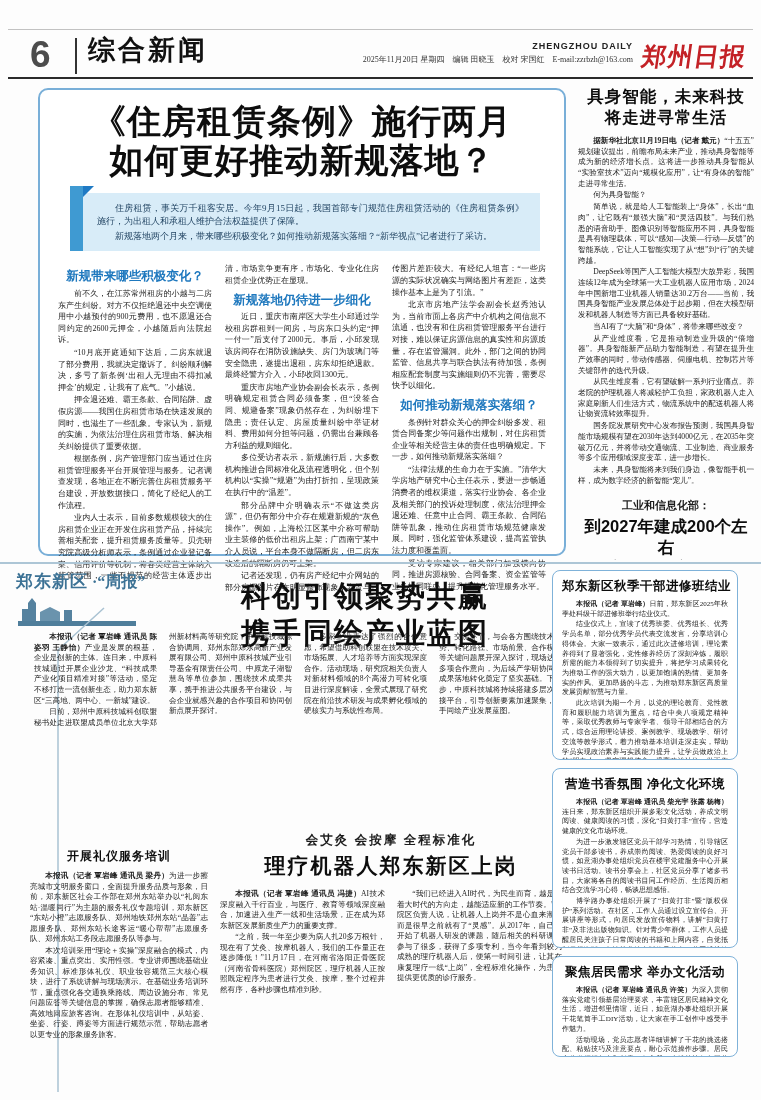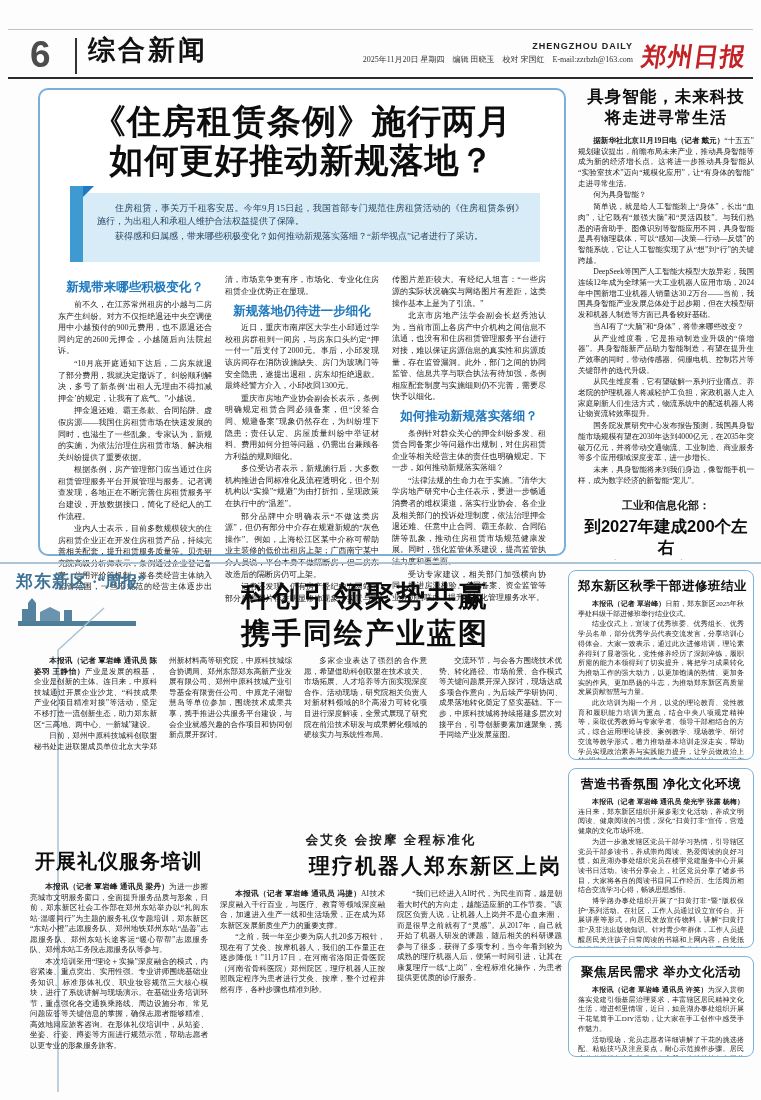--- a/index.html
+++ b/index.html
@@ -21,21 +21,21 @@
                font-size:25px;font-weight:bold;color:#c32126;transform:skewX(-8deg);
                font-family:"Liberation Sans","DejaVu Sans",sans-serif;letter-spacing:1px;}
   .head-rule{position:absolute;left:8px;right:8px;top:77px;height:2px;background:#2b2b2b;}
 
   
   .lead-box{position:absolute;left:38px;top:88px;width:528px;height:468px;box-sizing:border-box;
             border:2px solid #79afd8;border-radius:10px;background:#fff;padding:8px 10px;}
   .lead-headline{text-align:center;font-size:34px;line-height:1.16;font-weight:800;color:#0d0d0d;
                  font-family:"Liberation Sans","DejaVu Sans",sans-serif;letter-spacing:1px;margin-top:4px;}
   .lead-intro{position:relative;margin:12px 14px 10px 20px;background:#d8ecf8;color:#1c3f5e;
-              padding:9px 16px 18px 27px;font-size:9px;line-height:13.5px;text-align:justify;}
+              padding:9px 16px 7px 27px;font-size:9px;line-height:13.5px;text-align:justify;}
   .lead-intro::before{content:'';position:absolute;left:0;top:-7px;bottom:0;width:13px;background:#3f9ad2;}
   .lead-intro::after{content:'';position:absolute;left:13px;top:-7px;width:0;height:0;
                      border-top:11px solid #1f7ac4;border-right:11px solid transparent;}
   .lead-body{margin:12px 8px;column-count:3;column-gap:13px;font-size:8px;line-height:11.6px;
              text-align:justify;height:332px;overflow:hidden;}
 
   .art-p{text-indent:2em;margin:0 0 1px 0;}
   .art-p b{font-weight:bold;}
   .art-h{font-family:"Liberation Sans","DejaVu Sans",sans-serif;font-weight:bold;color:#1e78be;
          text-align:center;text-indent:0;font-size:12.5px;margin:8px 0 5px 0;}
@@ -58,40 +58,40 @@
   .zhoubao-title{font-family:"Liberation Sans","DejaVu Sans",sans-serif;font-weight:bold;
                  color:#3c7295;font-size:17px;letter-spacing:1px;}
   .zhoubao-sub{font-size:16px;font-weight:bold;color:#3c7295;}
   .zhoubao-skyline{margin-top:2px;}
   .deco-line{position:absolute;left:0;top:600px;pointer-events:none;}
 
   
   .kc-headline{position:absolute;left:170px;top:578px;width:390px;text-align:center;
                font-family:"Liberation Sans","DejaVu Sans",sans-serif;font-weight:800;color:#0d0d0d;
                font-size:29px;line-height:1.28;letter-spacing:2px;}
-  .kc-body{position:absolute;left:34px;top:656px;width:528px;height:168px;overflow:hidden;
+  .kc-body{position:absolute;left:34px;top:632px;width:528px;height:168px;overflow:hidden;
            column-count:4;column-gap:12px;font-size:7.6px;line-height:10.6px;text-align:justify;}
 
   
   .etiq{position:absolute;left:30px;top:848px;width:178px;}
   .etiq-title{font-family:"Liberation Sans","DejaVu Sans",sans-serif;font-weight:bold;color:#0d0d0d;
-              text-align:center;font-size:20px;line-height:1.35;letter-spacing:1px;}
+              text-align:center;font-size:12px;line-height:1.35;letter-spacing:1px;}
   .etiq-body{margin-top:7px;font-size:7.6px;line-height:10.5px;text-align:justify;height:200px;overflow:hidden;}
 
   
   .robot{position:absolute;left:220px;top:832px;width:342px;}
   .robot-kicker{text-align:center;font-weight:bold;font-size:12.5px;letter-spacing:2px;
                 font-family:"Liberation Sans","DejaVu Sans",sans-serif;}
-  .robot-title{text-align:right;font-weight:800;font-size:21px;letter-spacing:2px;margin:3px 0 9px 0;
+  .robot-title{text-align:center;font-weight:800;font-size:21px;letter-spacing:2px;margin:3px 0 9px 0;
                font-family:"Liberation Sans","DejaVu Sans",sans-serif;color:#0d0d0d;}
   .robot-body{column-count:2;column-gap:12px;font-size:7.6px;line-height:10.5px;text-align:justify;
               height:195px;overflow:hidden;}
 
   
-  .box{position:absolute;left:568px;width:186px;box-sizing:border-box;background:#fff;
+  .box{position:absolute;left:552px;width:186px;box-sizing:border-box;background:#fff;
        border:1.5px solid #7fb2d9;border-radius:8px;padding:7px 9px;overflow:hidden;}
   .box-title{font-family:"Liberation Sans","DejaVu Sans",sans-serif;font-weight:bold;color:#0d0d0d;
              text-align:center;font-size:12.5px;letter-spacing:0.5px;margin-bottom:5px;white-space:nowrap;}
   .box-body{font-size:7px;line-height:9.7px;text-align:justify;}
   .box1{top:570px;height:190px;}
   .box2{top:768px;height:180px;}
   .box3{top:956px;height:101px;}
 </style>
 </head>
 <body>
@@ -109,21 +109,21 @@
   <div class="masthead-cn">郑州日报</div>
   <div class="head-rule"></div>
 
   <div class="lead-box">
     <div class="lead-headline">
       <div>《住房租赁条例》施行两月</div>
       <div>如何更好推动新规落地？</div>
     </div>
     <div class="lead-intro">
         <div class="art-p">住房租赁，事关万千租客安居。今年9月15日起，我国首部专门规范住房租赁活动的《住房租赁条例》施行，为出租人和承租人维护合法权益提供了保障。</div>
-        <div class="art-p">获得感和归属感，带来哪些积极变化？如何推动新规落实落细？“新华视点”记者进行了采访。</div>
+        <div class="art-p">新规落地两个月来，带来哪些积极变化？如何推动新规落实落细？“新华视点”记者进行了采访。</div>
       </div>
     <div class="lead-body">
         <div class="art-h">新规带来哪些积极变化？</div>
         <div class="art-p">前不久，在江苏常州租房的小越与二房东产生纠纷。对方不仅拒绝退还中央空调使用中小越预付的900元费用，也不愿退还合同约定的2600元押金，小越随后向法院起诉。</div>
         <div class="art-p">“10月底开庭通知下达后，二房东就退了部分费用，我就决定撤诉了。纠纷顺利解决，多亏了新条例‘出租人无理由不得扣减押金’的规定，让我有了底气。”小越说。</div>
         <div class="art-p">押金退还难、霸王条款、合同陷阱、虚假房源——我国住房租赁市场在快速发展的同时，也滋生了一些乱象。专家认为，新规的实施，为依法治理住房租赁市场、解决相关纠纷提供了重要依据。</div>
         <div class="art-p">根据条例，房产管理部门应当通过住房租赁管理服务平台开展管理与服务。记者调查发现，各地正在不断完善住房租赁服务平台建设，开放数据接口，简化了经纪人的工作流程。</div>
         <div class="art-p">业内人士表示，目前多数规模较大的住房租赁企业正在开发住房租赁产品，持续完善相关配套，提升租赁服务质量等。贝壳研究院高级分析师表示，条例通过企业登记备案、信用评价等机制，将各类经营主体纳入监管范围，一些不规范的经营主体逐步出清，市场竞争更有序，市场化、专业化住房租赁企业优势正在显现。</div>
         <div class="art-h">新规落地仍待进一步细化</div>
         <div class="art-p">近日，重庆市南岸区大学生小邱通过学校租房群租到一间房，与房东口头约定“押一付一”后支付了2000元。事后，小邱发现该房间存在消防设施缺失、房门为玻璃门等安全隐患，遂提出退租，房东却拒绝退款。最终经警方介入，小邱收回1300元。</div>

